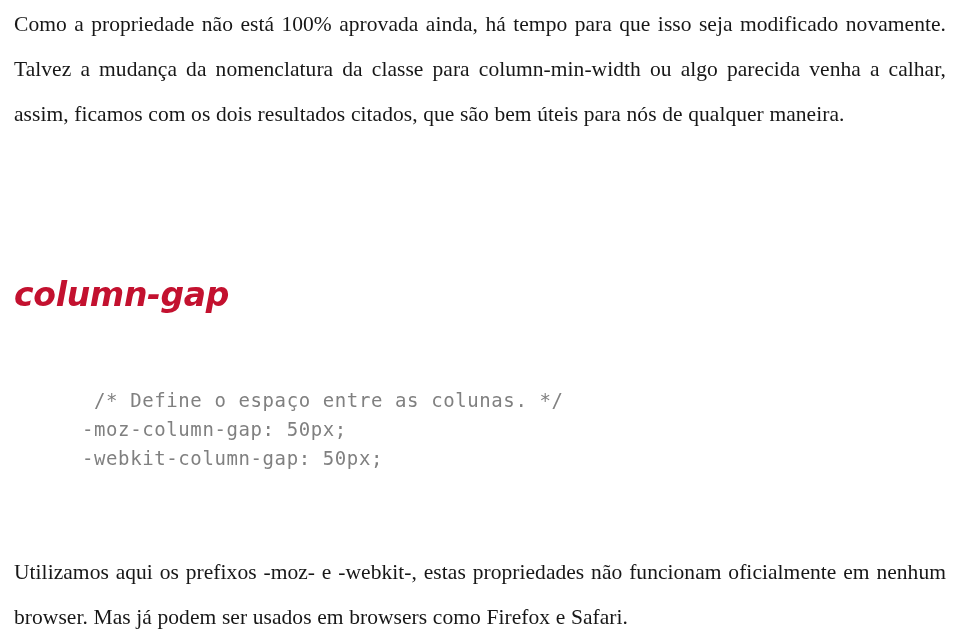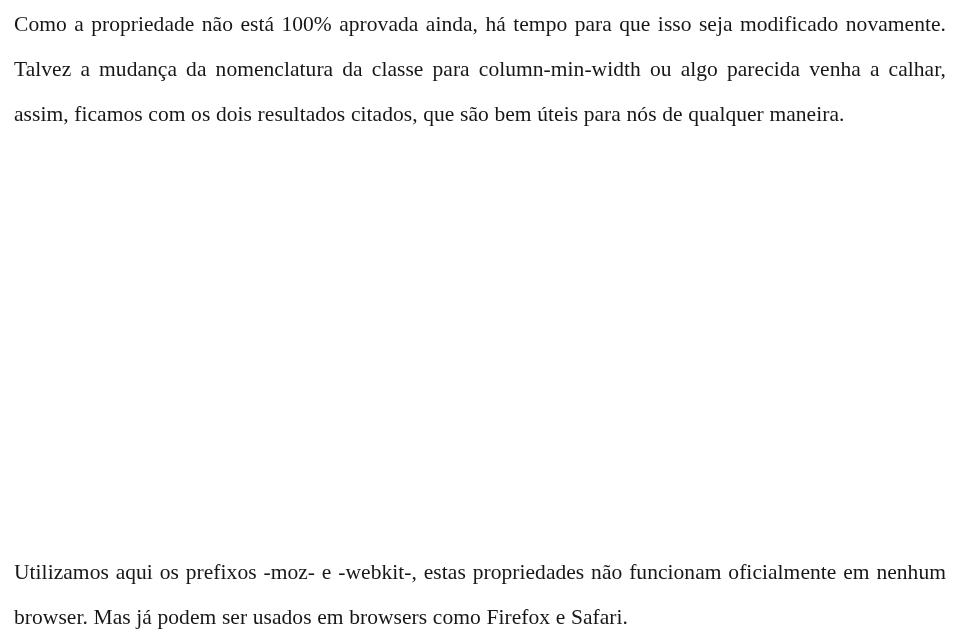--- a/index.html
+++ b/index.html
@@ -96,18 +96,20 @@
     width: 932px;
   }
 </style>
 </head>
 <body>
 
 <div class="page">
 
   <p class="para" id="intro-paragraph">Como a propriedade não está 100% aprovada ainda, há tempo para que isso seja modificado novamente. Talvez a mudança da nomenclatura da classe para column-min-width ou algo parecida venha a calhar, assim, ficamos com os dois resultados citados, que são bem úteis para nós de qualquer maneira.</p>
 
+  <h2 id="section-heading">column-gap</h2>
 
 
+  <pre id="code-block"><span class="code-line"> /* Define o espaço entre as colunas. */</span><span class="code-line">-moz-column-gap: 50px;</span><span class="code-line">-webkit-column-gap: 50px;</span></pre>
 
   <p class="para" id="closing-paragraph">Utilizamos aqui os prefixos -moz- e -webkit-, estas propriedades não funcionam oficialmente em nenhum browser. Mas já podem ser usados em browsers como Firefox e Safari.</p>
 
 </div>
 
 </body></html>

